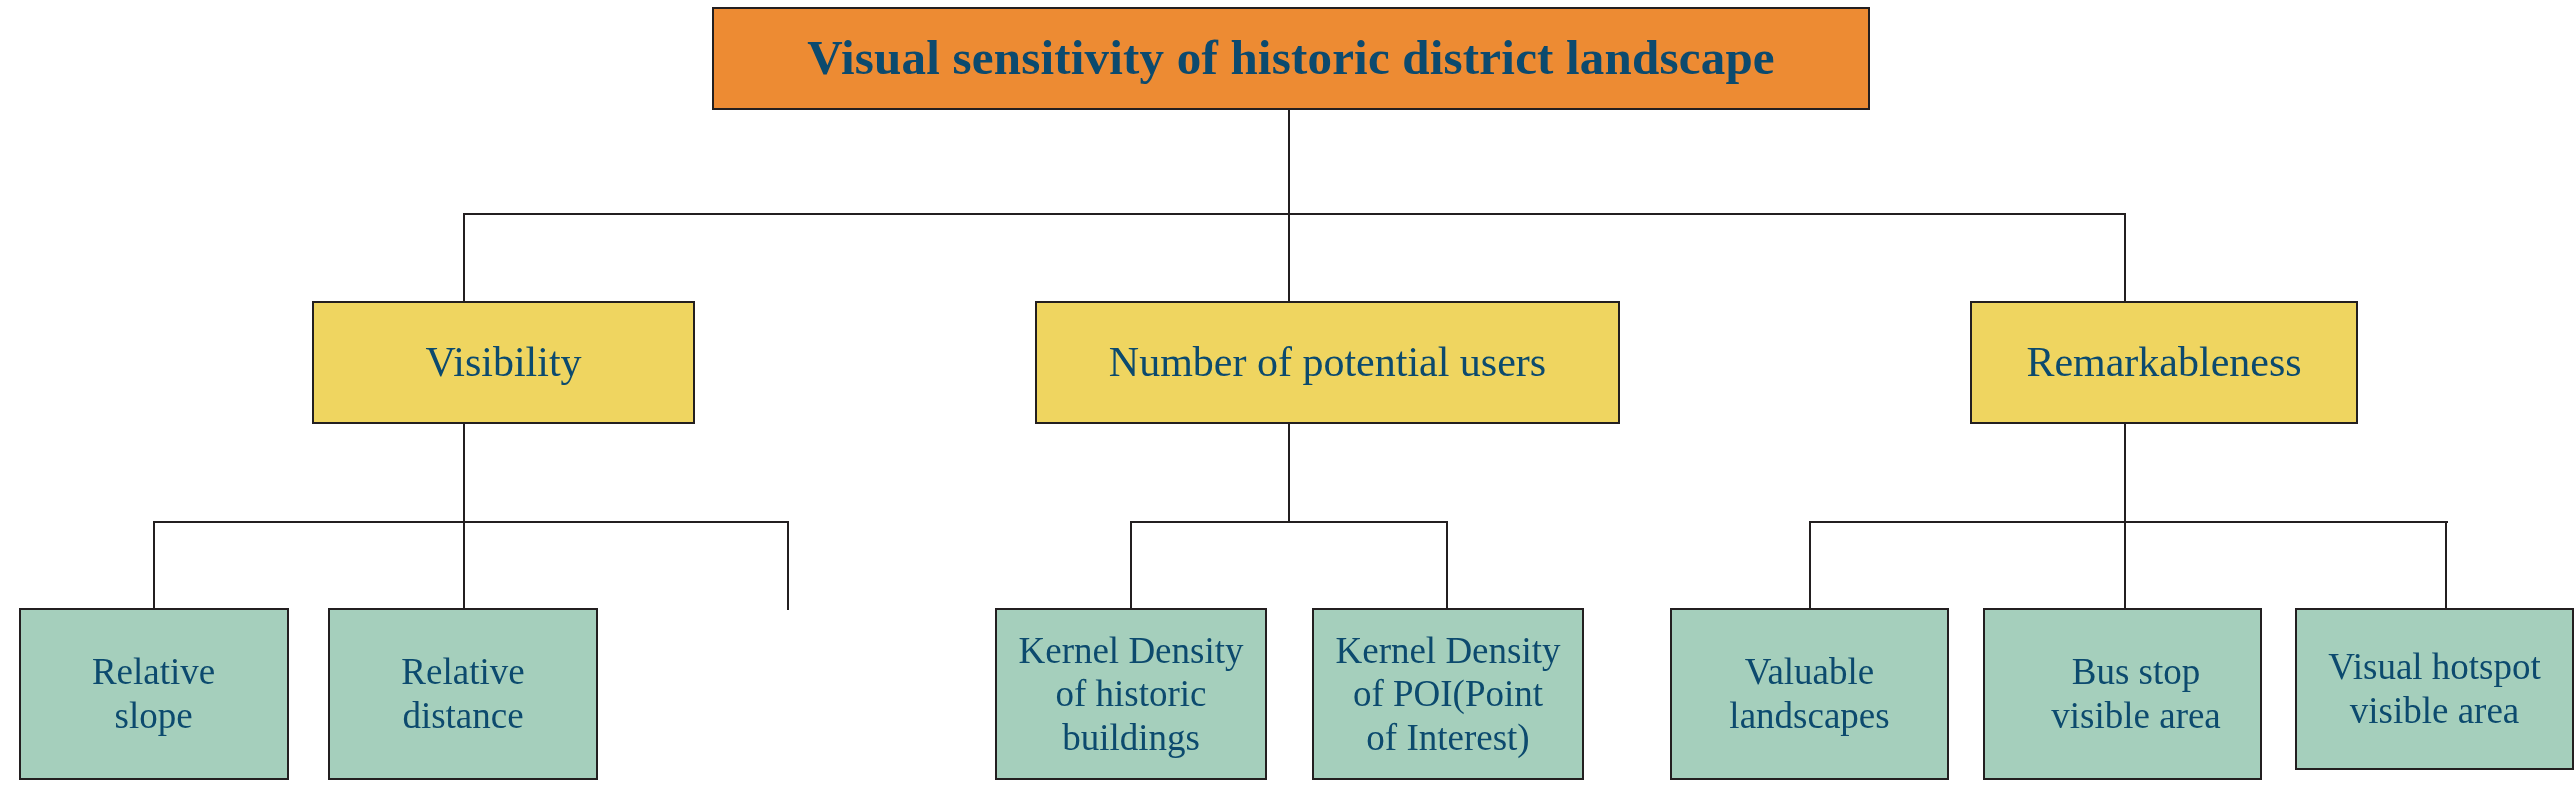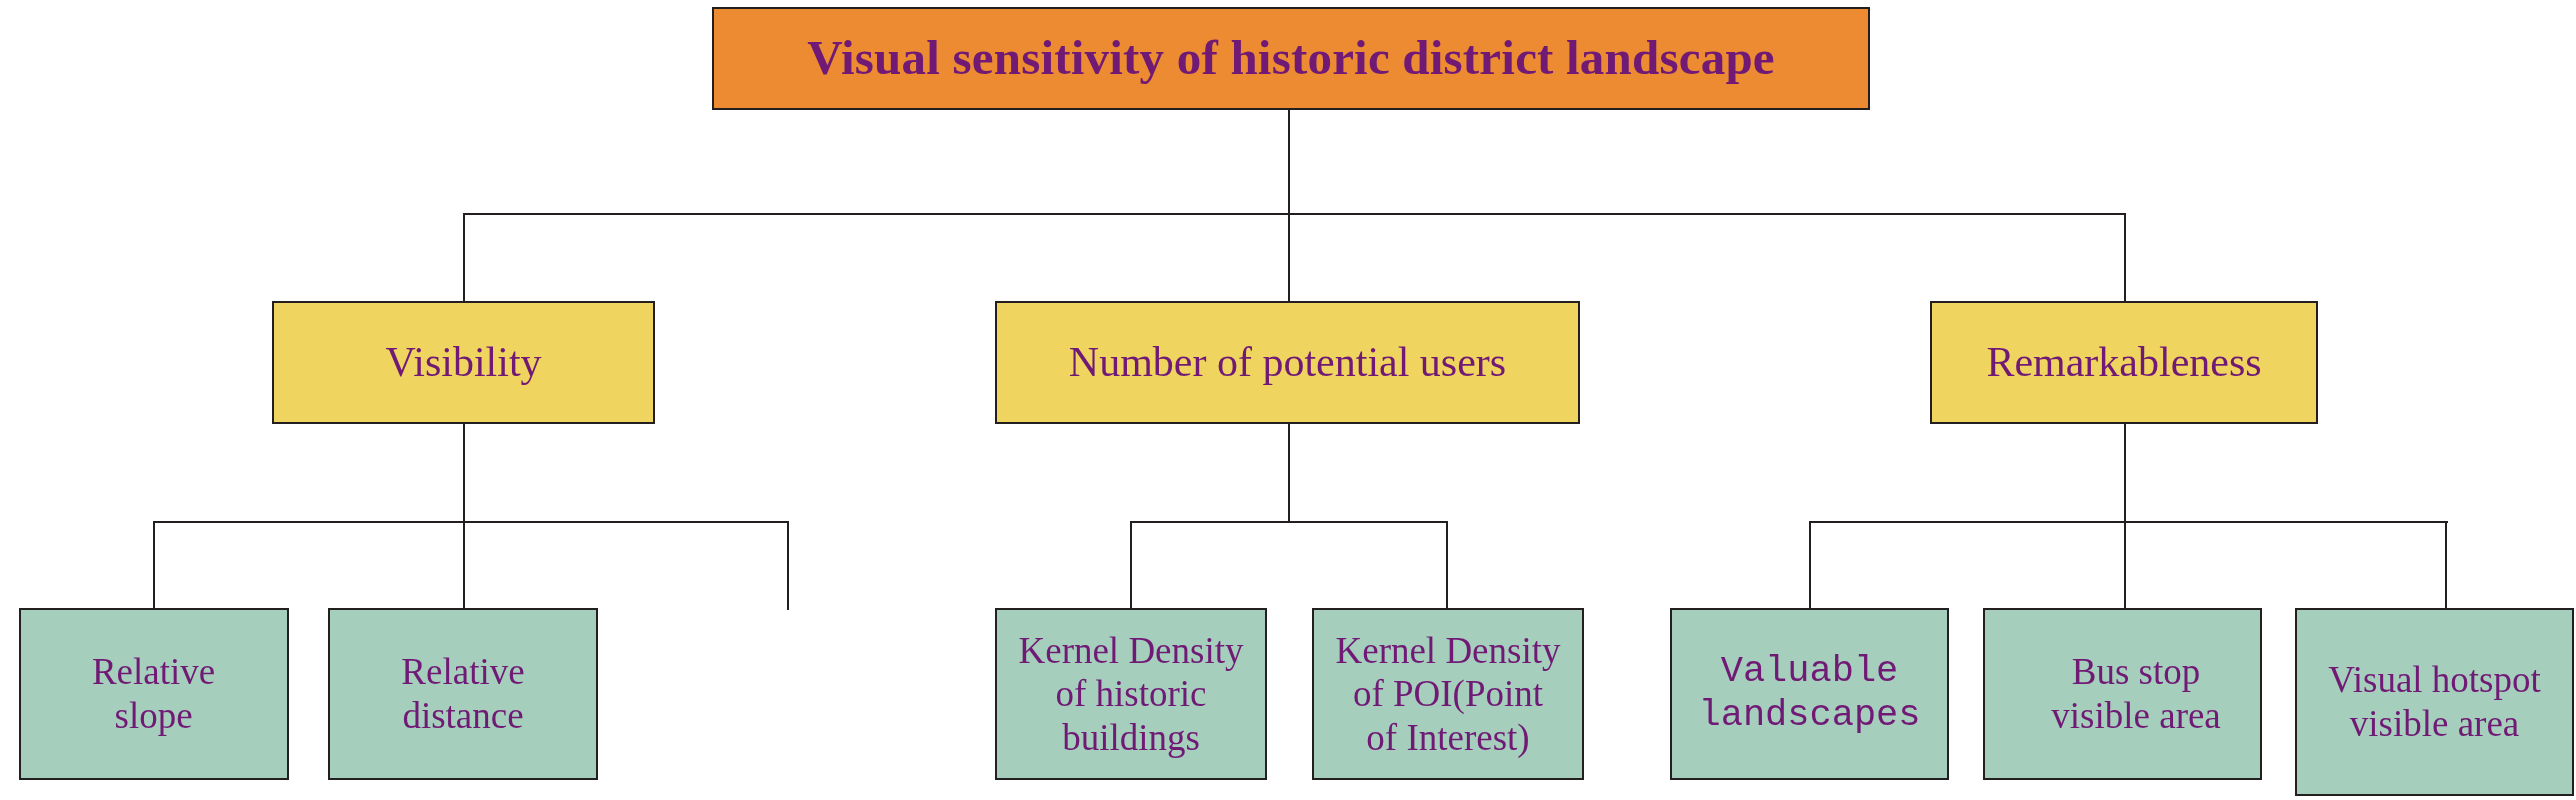--- a/index.html
+++ b/index.html
@@ -20,40 +20,41 @@
   }
   
   .node {
     position: absolute;
     box-sizing: border-box;
     border: 2.4px solid #231f20;
     display: flex;
     align-items: center;
     justify-content: center;
     text-align: center;
-    color: #701a75;
+    color: #0c4a6e;
     line-height: 1.18;
     padding: 1.6px 4.9px;
   }
   .node .node-label {
     display: block;
     width: 100%;
     white-space: pre-line;
   }
   
   .node-root {
     background: #ED8B33;
     font-weight: bold;
     font-size: 49px;
     letter-spacing: 0.2px;
   }
   
   .node-branch {
     background: #EFD560;
     font-size: 42px;
+    margin-left: 40px;
   }
   
   .node-leaf {
     background: #A5CFBC;
     font-size: 37px;
   }
   
   .conn {
     position: absolute;
     background: #231f20;
@@ -121,29 +122,29 @@
 of POI(Point
 of Interest)</span>
   </div>
 
   <div class="conn conn-v" style="left:2124px; top:424px; height:99px;"></div>
   <div class="conn conn-h" style="left:1809px; top:521px; width:639px;"></div>
   <div class="conn conn-v" style="left:1809px; top:521px; height:89px;"></div>
   <div class="conn conn-v" style="left:2124px; top:521px; height:89px;"></div>
   <div class="conn conn-v" style="left:2445px; top:521px; height:89px;"></div>
 
-  <div class="node node-leaf" style="left:1670px; top:608px; width:279px; height:172px;font-family:Liberation Mono, monospace;">
+  <div class="node node-leaf" style="left:1670px; top:608px; width:279px; height:172px;">
     <span class="node-label">Valuable
 landscapes</span>
   </div>
 
   <div class="node node-leaf" style="left:1983px; top:608px; width:279px; height:172px;padding-left:32px;">
     <span class="node-label">Bus stop
 visible area</span>
   </div>
 
-  <div class="node node-leaf" style="left:2295px; top:608px; width:279px; height:188px;">
+  <div class="node node-leaf" style="left:2295px; top:608px; width:279px; height:162px;">
     <span class="node-label">Visual hotspot
 visible area</span>
   </div>
 
 </div>
 
 
 </body></html>

